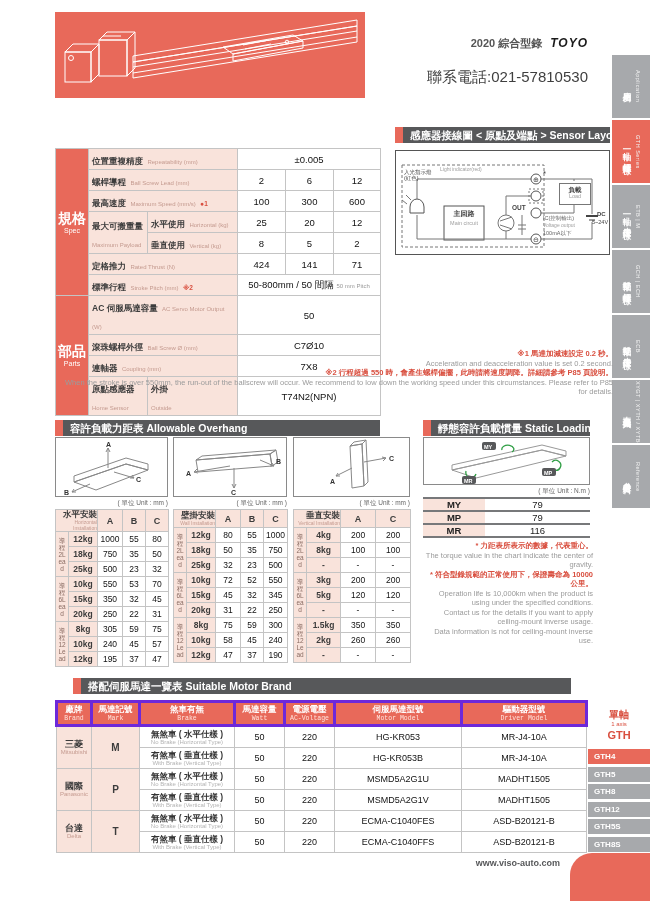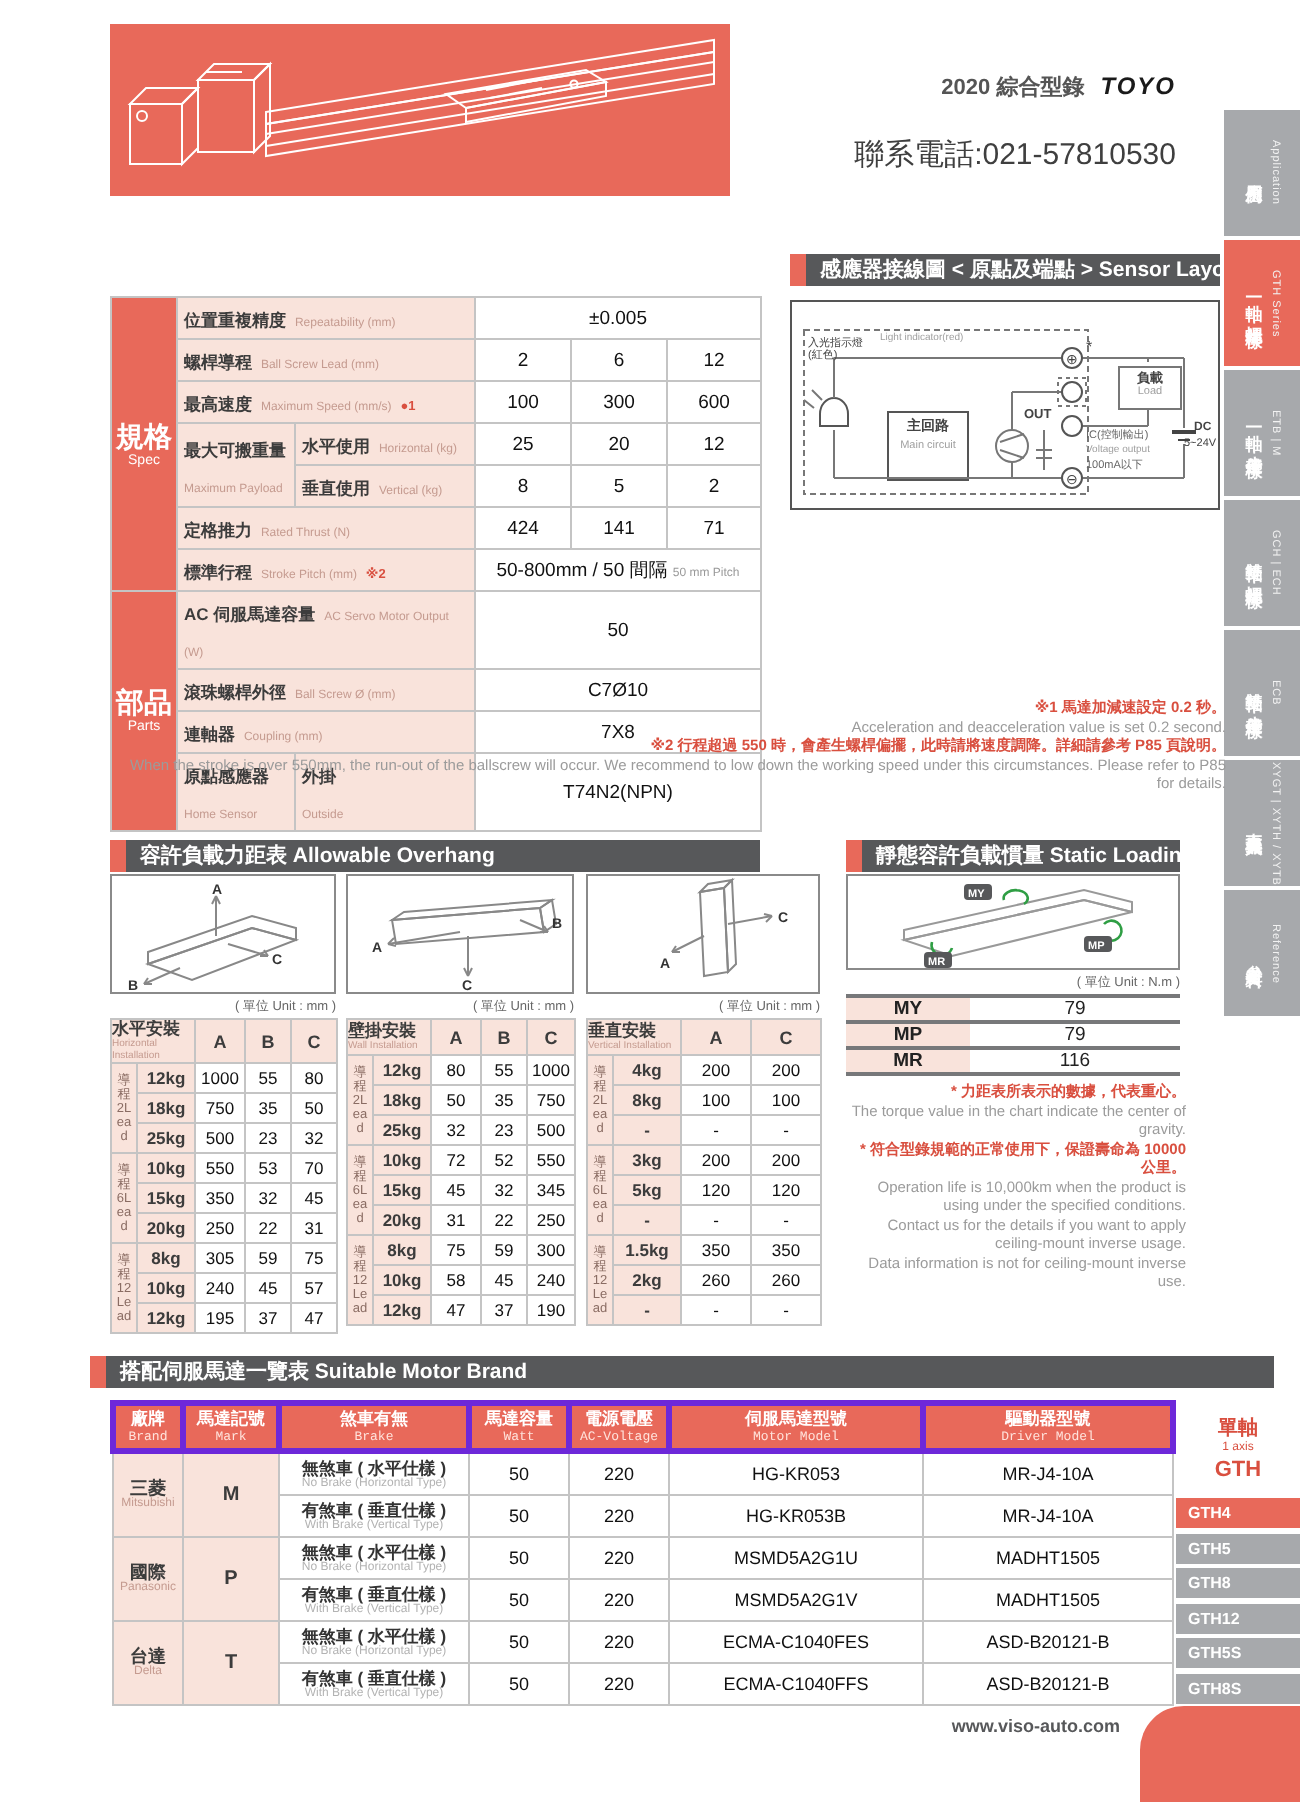--- a/index.html
+++ b/index.html
@@ -29,21 +29,21 @@
   .vsmall{font-size:6px;color:#999;}
   .grp{background:#e8695a;color:#fff;text-align:center;vertical-align:middle;}
   .grp .big{font-size:14px;font-weight:bold;line-height:15px;display:block;}
   .grp .sml{font-size:7px;display:block;margin-top:1px;}
   
   .notes{font-size:7.5px;line-height:9.5px;text-align:right;}
   .nred{color:#d94f3f;font-weight:bold;}
   .ngray{color:#9b9b9b;}
   
   .ot td{height:14px;}
-  .ot .hd{background:#f9e3db;text-align:left;}
+  .ot .hd{background:#f9e3db;text-align:right;}
   .ot .hd .zh{font-size:8.5px;font-weight:bold;color:#3c3c3c;display:block;line-height:9px;}
   .ot .hd .en{font-size:5px;color:#c59b90;display:block;line-height:6px;}
   .ot .col{background:#f9e3db;text-align:center;font-size:9px;font-weight:bold;color:#3c3c3c;}
   .ot .lead{background:#f9e3db;text-align:center;vertical-align:middle;font-size:6.5px;color:#8a6c63;
             word-break:break-all;line-height:7px;padding:0 1px;}
   .ot .kg{background:#f9e3db;text-align:center;font-size:8.5px;font-weight:bold;color:#3c3c3c;}
   .ot .val{font-size:8.5px;}
   
   .dbox{border:1px solid #8a8a8a;background:#fff;box-sizing:border-box;}
   .cap{font-size:6.5px;color:#666;text-align:right;}
@@ -629,21 +629,21 @@
     </table>
   <div class="abs notes" style="left:423px;top:541px;width:170px;">
     <div class="nred">* 力距表所表示的數據，代表重心。</div>
     <div class="ngray">The torque value in the chart indicate the center of gravity.</div>
     <div class="nred">* 符合型錄規範的正常使用下，保證壽命為 10000 公里。</div>
     <div class="ngray">Operation life is 10,000km when the product is using under the specified conditions.</div>
     <div class="ngray">Contact us for the details if you want to apply ceiling-mount inverse usage.</div>
     <div class="ngray">Data information is not for ceiling-mount inverse use.</div>
   </div>
 
-  <div class="abs secbar" style="left:45px;top:678px;width:592px;">搭配伺服馬達一覽表 Suitable Motor Brand</div>
+  <div class="abs secbar" style="left:73px;top:678px;width:498px;">搭配伺服馬達一覽表 Suitable Motor Brand</div>
   <table class="motor abs" style="left:55px;top:700px;width:530px;">
     <colgroup>
         <col style="width:35px">
         <col style="width:48px">
         <col style="width:95px">
         <col style="width:50px">
         <col style="width:50px">
         <col style="width:127px">
         <col style="width:125px">
       </colgroup>

